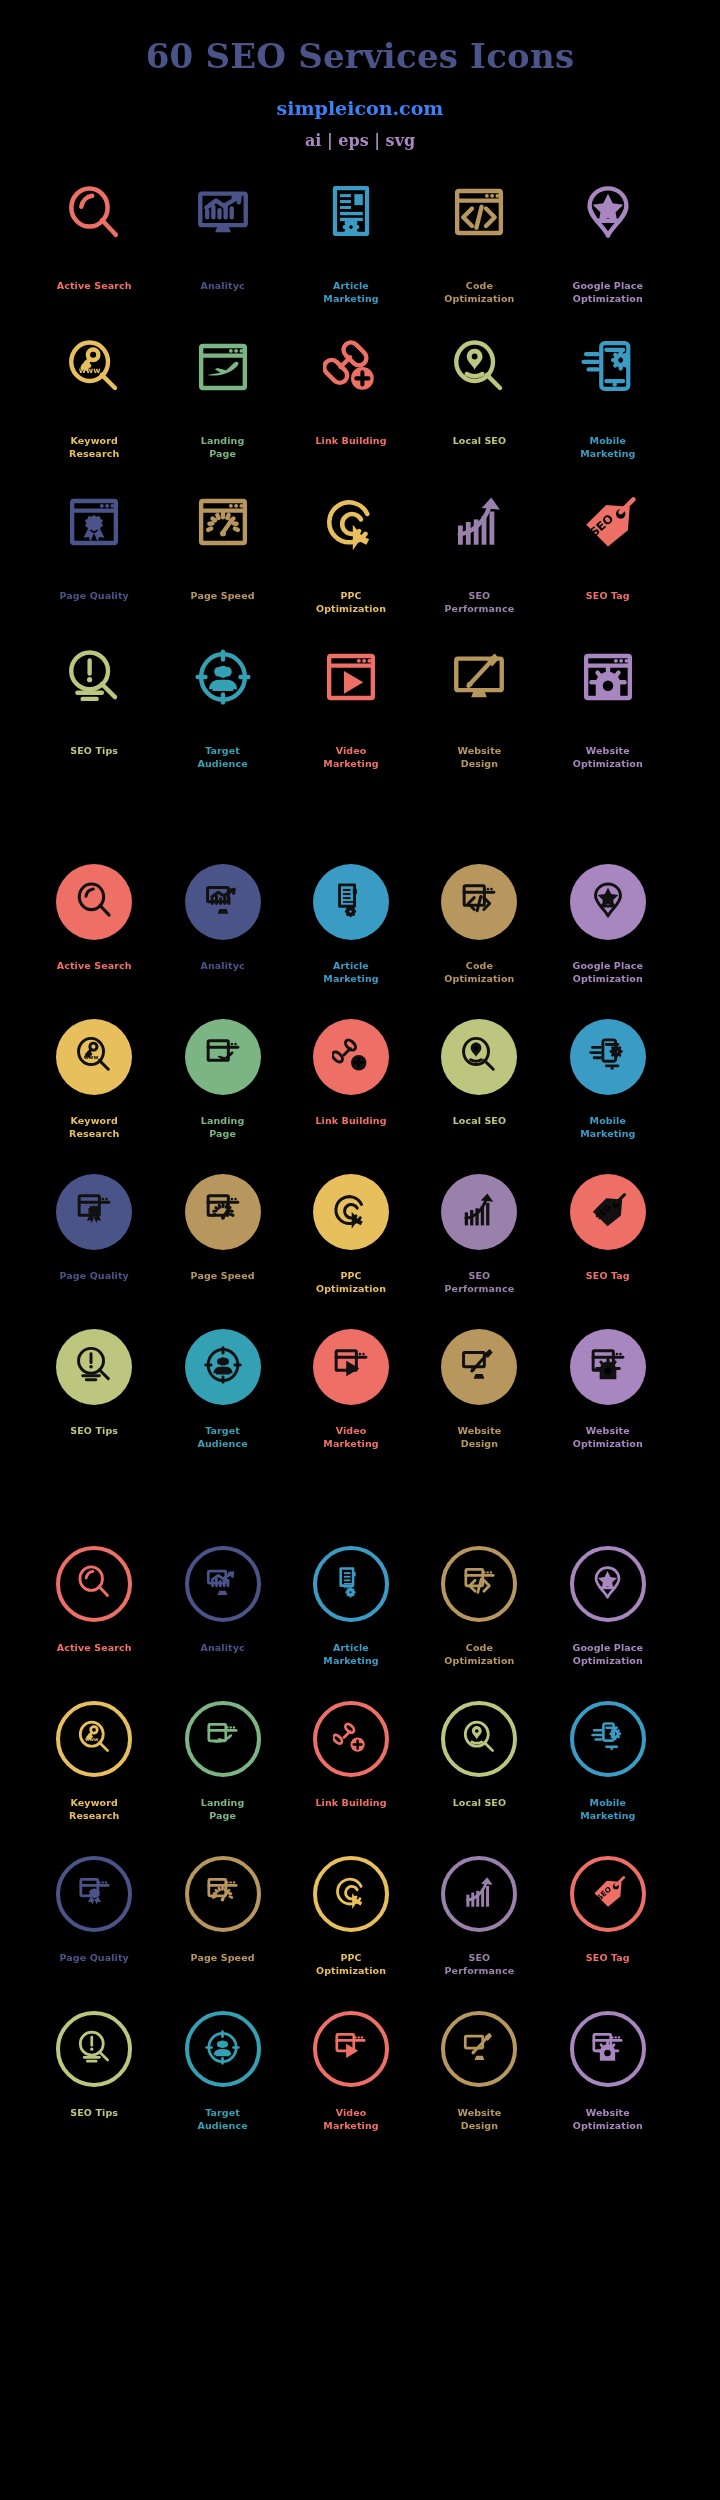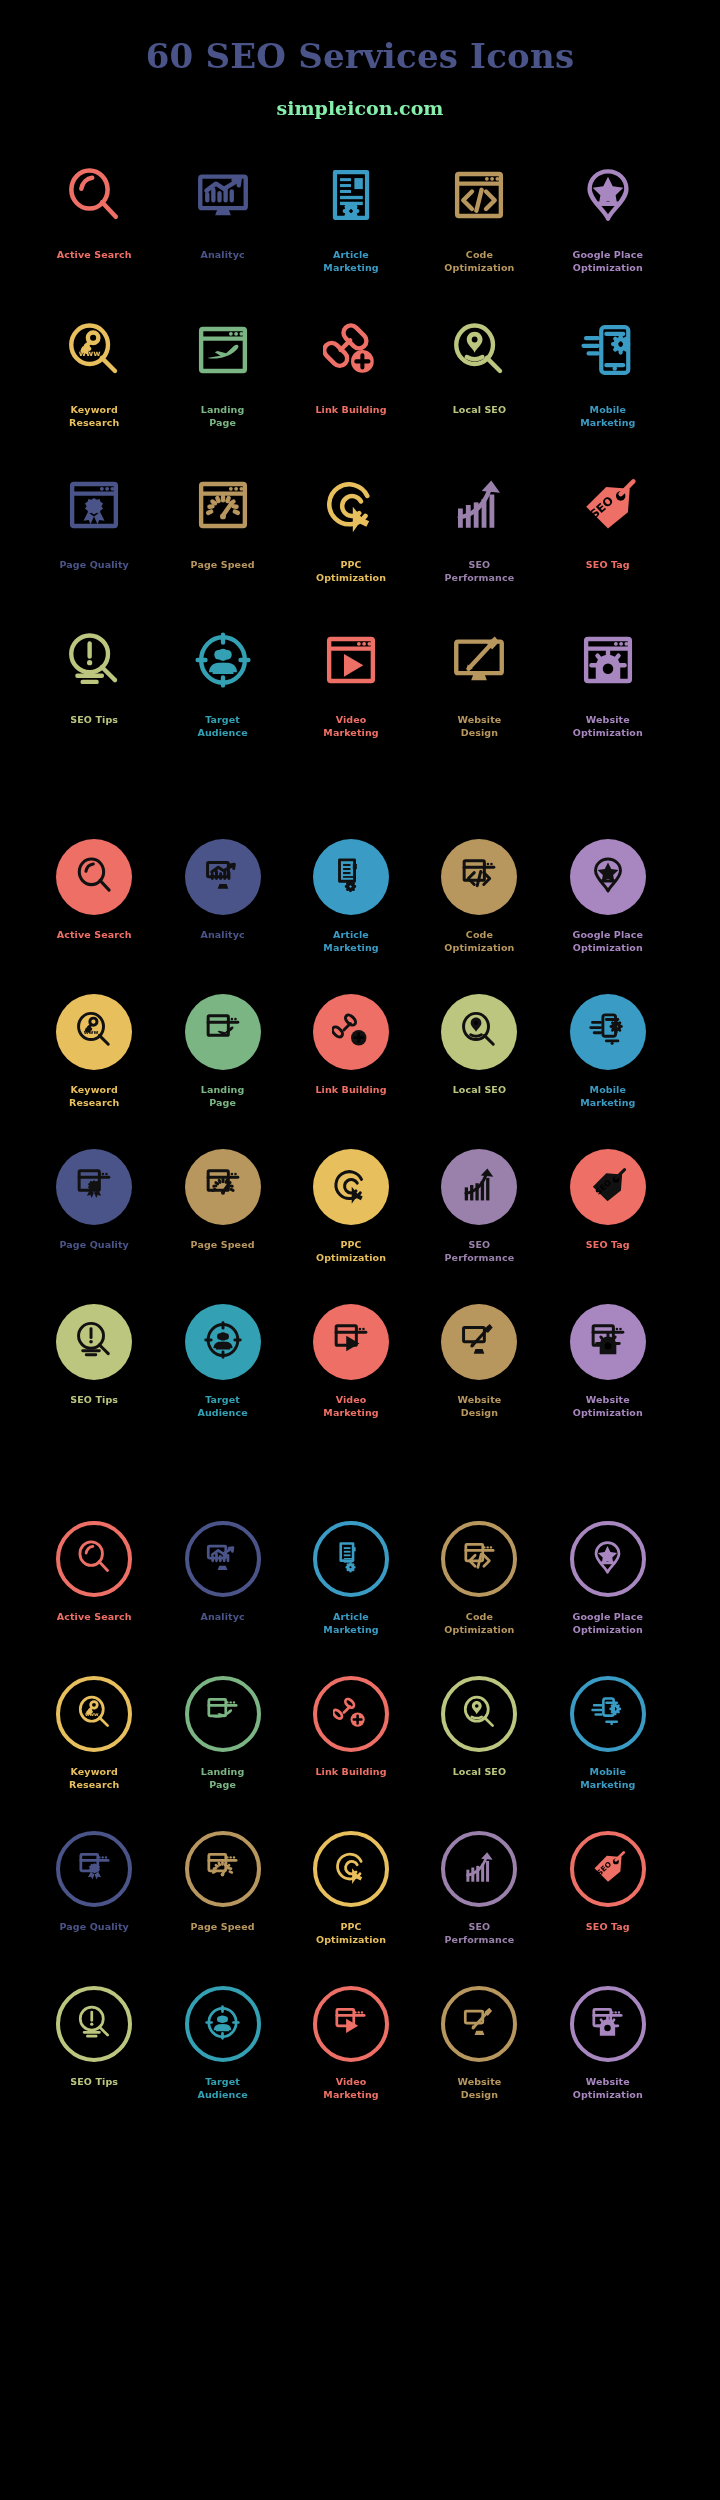--- a/index.html
+++ b/index.html
@@ -23,21 +23,21 @@
     font-size: 34px;
     font-weight: 700;
     letter-spacing: 0.2px;
     color: #4a5488;
     line-height: 1.1;
   }
   .subtitle {
     font-family: "DejaVu Serif", serif;
     font-size: 19px;
     font-weight: 700;
-    color: #86efac;
+    color: #3b82f6;
     margin-top: 22px;
   }
   .formats {
     font-family: "DejaVu Serif", serif;
     font-size: 16px;
     font-weight: 700;
     color: #ab87c0;
     margin-top: 12px;
   }
 
@@ -57,21 +57,21 @@
   .cell {
     display: flex;
     flex-direction: column;
     align-items: center;
     justify-content: flex-start;
     height: 155px;
   }
   .icon-wrap {
     height: 88px;
     display: flex;
-    align-items: center;
+    align-items: flex-start;
     justify-content: center;
     text-decoration: underline;
   }
   .badge {
     width: 76px; height: 76px;
     display: flex; align-items: center; justify-content: center;
     border-radius: 50%;
   }
   .badge.outline { border: 4px solid currentColor; }
 
@@ -87,20 +87,21 @@
     letter-spacing: 0.1px;
     white-space: pre-line;
   }
 </style>
 </head>
 <body>
 
 <div class="header">
   <div class="title">60 SEO Services Icons</div>
   <div class="subtitle">simpleicon.com</div>
+  <div class="formats">ai | eps | svg</div>
 </div>
 
 <div class="section" id="section-flat">
     <div class="grid">
       <div class="cell">
         <div class="icon-wrap">
           <span class="glyph" style="color: rgb(238, 111, 101);"><svg viewBox="0 0 64 64" width="58" height="58">
       <ellipse cx="27" cy="26" rx="20" ry="21" stroke="currentColor" fill="none" stroke-width="5" stroke-linecap="round" stroke-linejoin="round"></ellipse>
       <path d="M30 13a14 15 0 0 0-12 12" stroke="currentColor" fill="none" stroke-width="5" stroke-linecap="round" stroke-linejoin="round"></path>
       <path d="M41 40 L56 56" stroke="currentColor" fill="none" stroke-width="5" stroke-linecap="round" stroke-linejoin="round"></path>

